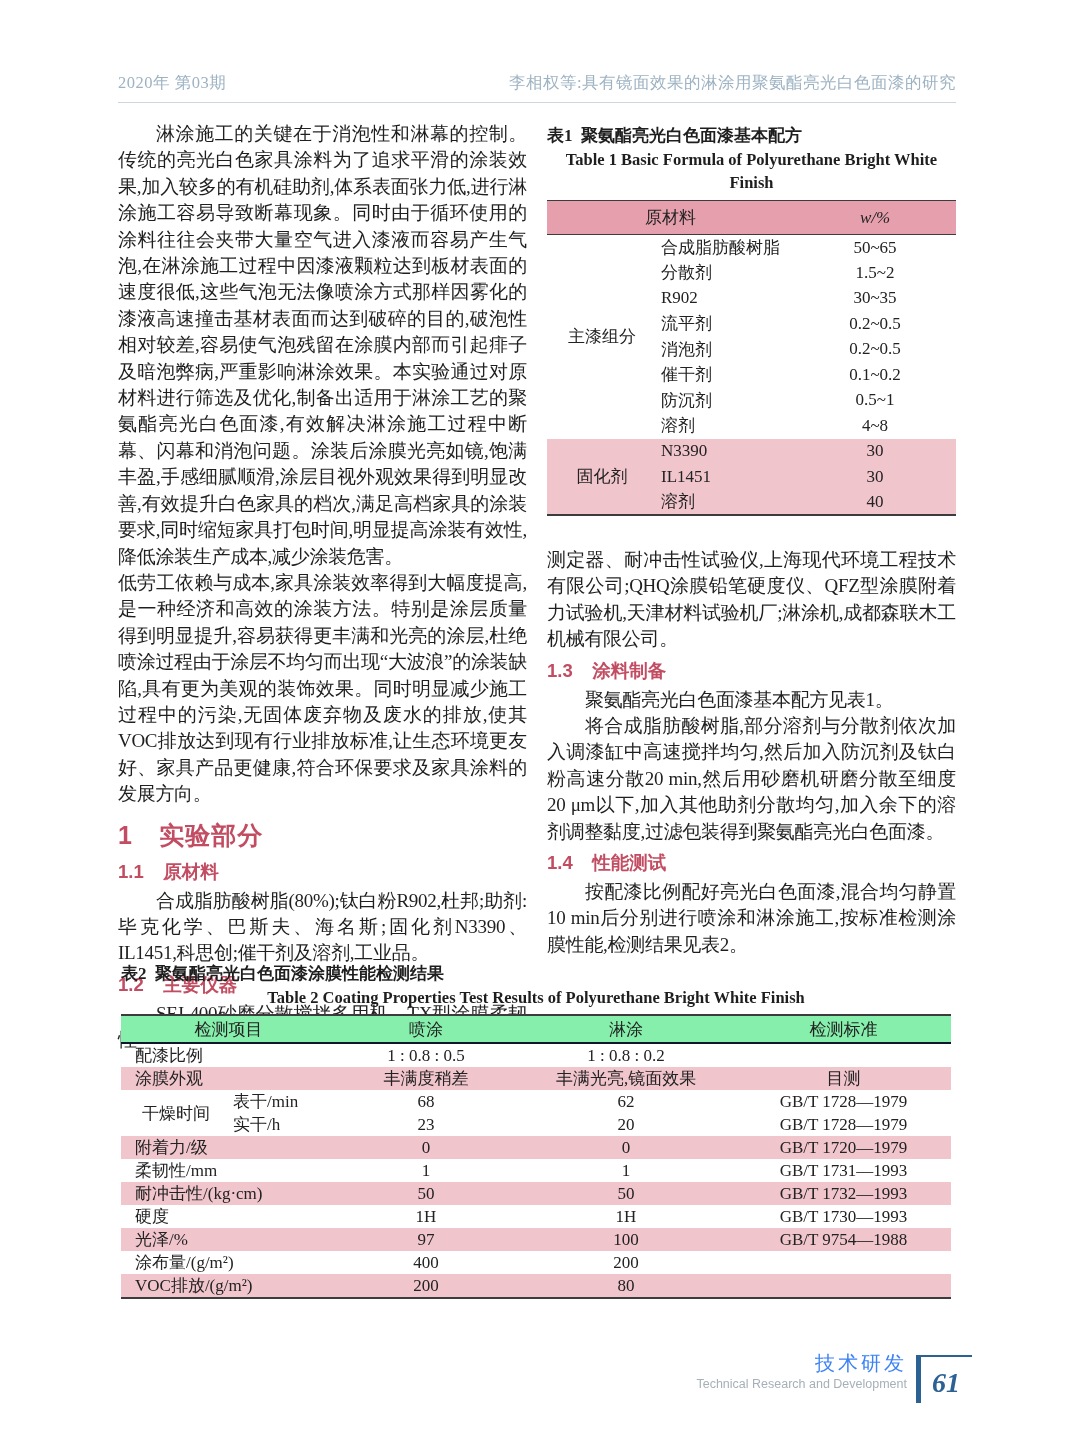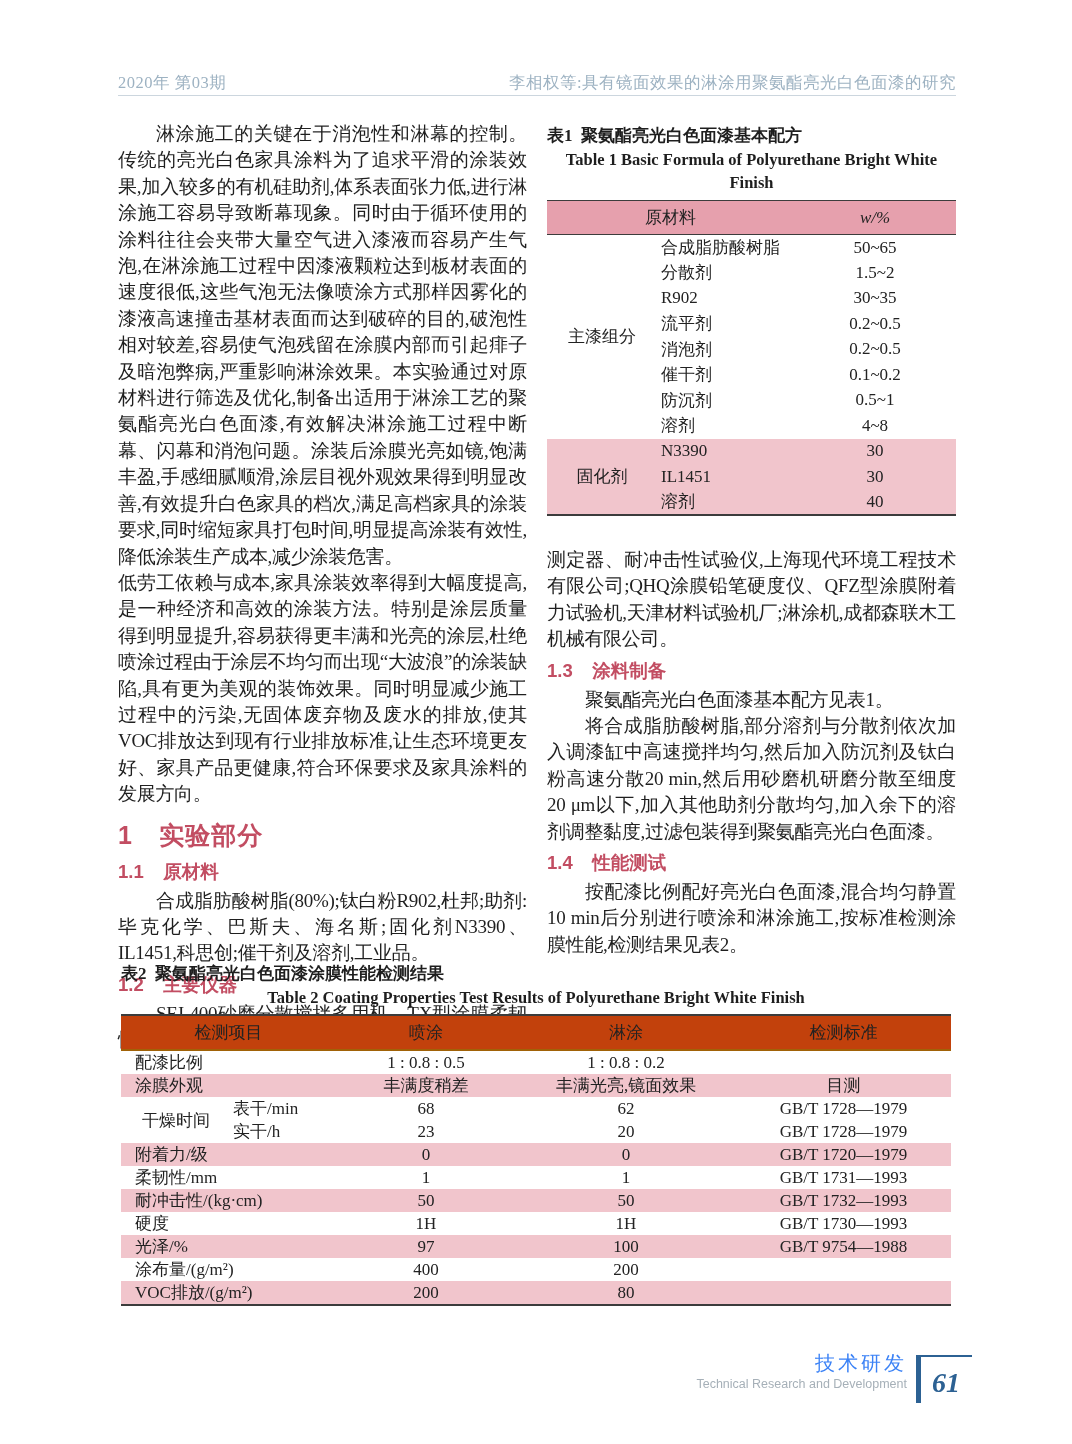--- a/index.html
+++ b/index.html
@@ -8,21 +8,21 @@
     width:1072px; height:1444px; position:relative;
     font-family:"Liberation Serif", serif; color:#222222;
     overflow:hidden;
   }
 
   
   .hdr {
     position:absolute; top:72px; left:118px; width:838px;
     display:flex; justify-content:space-between; align-items:flex-end;
     font-size:16.5px; color:#9db2c2; letter-spacing:0.5px;
-    padding-bottom:1px; border-bottom:1px solid #ccd6de;
+    padding-bottom:8px; border-bottom:1px solid #ccd6de;
   }
 
   
   .content { position:absolute; top:121px; left:118px; width:838px; display:flex; gap:20px; }
   .col { width:409px; }
   p.body {
     font-size:19px; line-height:26.4px; text-align:justify;
     letter-spacing:-0.3px; color:#1f1f1f;
   }
   p.indent { text-indent:2em; }
@@ -66,21 +66,21 @@
 
   
   .after-table { margin-top:31px; }
 
   
   .t2sec { position:absolute; top:962px; left:121px; width:830px; }
   table.t2 {
     width:830px; border-collapse:collapse; font-size:17px; margin-top:5px;
     border-top:2px solid #3c3c3c; border-bottom:2px solid #3c3c3c;
   }
-  table.t2 thead tr { background:#c2410c; height:35px; border-bottom:2px solid #a16207; }
+  table.t2 thead tr { background:#86efac; height:28px; border-bottom:2px solid #0f172a; }
   table.t2 th { font-weight:normal; }
   table.t2 td { height:22px; text-align:center; }
   table.t2 td.lbl { text-align:left; padding-left:14px; }
   table.t2 td.mainlbl { text-align:center; padding-left:0; }
   table.t2 td.sublbl { text-align:left; padding-left:2px; }
   table.t2 tr.pinkband td { background:#f1c5cc; }
 
   
   .footer {
     position:absolute; top:1352px; right:100px;

